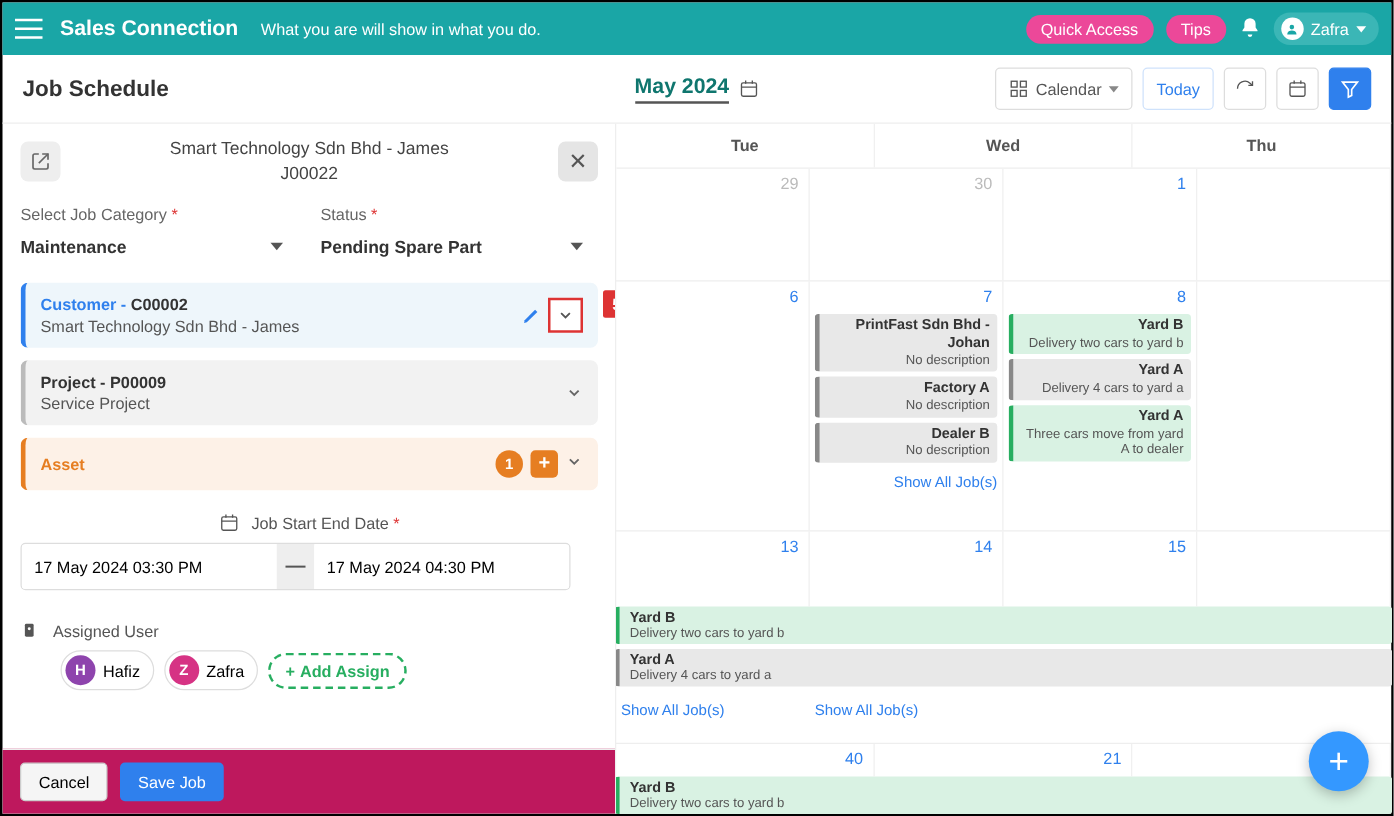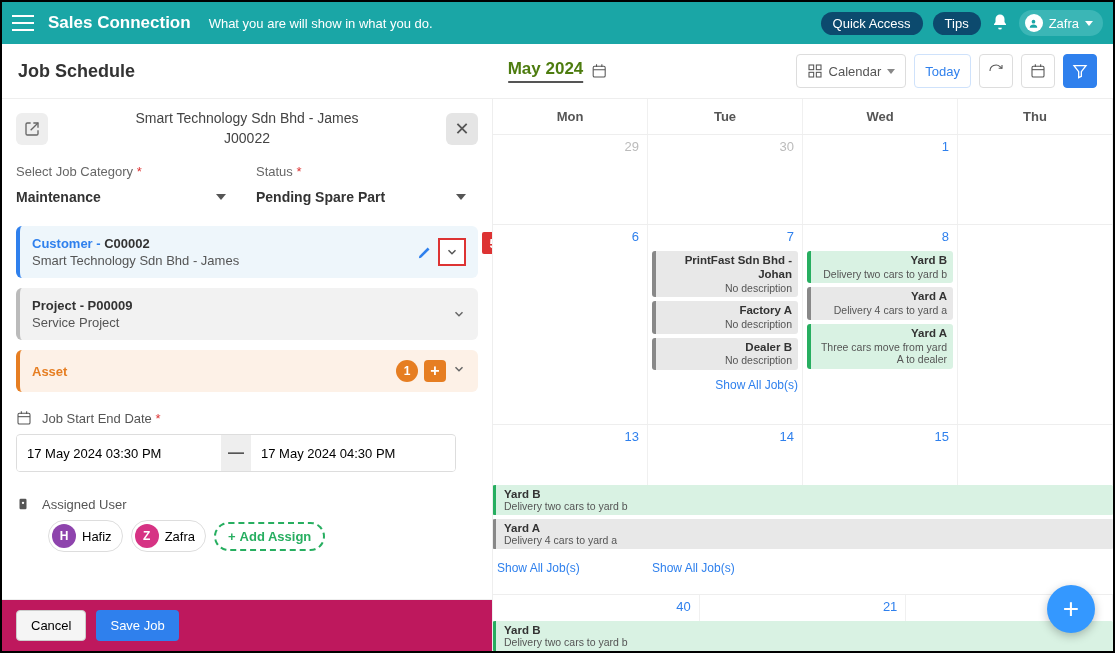--- a/index.html
+++ b/index.html
@@ -5,30 +5,30 @@
   * { box-sizing: border-box; margin: 0; padding: 0; font-family: Arial, Helvetica, sans-serif; }
   html, body { width: 1115px; height: 653px; overflow: hidden; background: #fff; }
   .outer { border: 2px solid #000; width: 1115px; height: 653px; display: flex; flex-direction: column; }
   
   .topbar { background: #1aa6a6; color: #fff; height: 42px; display: flex; align-items: center; padding: 0 10px; font-size: 14px; }
   .hamburger { width: 22px; height: 16px; display: flex; flex-direction: column; justify-content: space-between; cursor: pointer; margin-right: 14px; }
   .hamburger span { background: #fff; height: 2px; width: 100%; }
   .brand { font-weight: bold; font-size: 17px; margin-right: 18px; }
   .tagline { font-size: 13px; }
   .top-right { margin-left: auto; display: flex; align-items: center; gap: 10px; }
-  .pill { background: #0c4a6e; color: #fff; padding: 4px 12px; border-radius: 14px; font-size: 13px; }
+  .pill { background: #ec4899; color: #fff; padding: 4px 12px; border-radius: 14px; font-size: 13px; }
   .bell-svg { width: 18px; height: 18px; fill: #fff; }
   .user-chip { background: #3bb6b6; padding: 4px 10px 4px 6px; border-radius: 16px; display: flex; align-items: center; gap: 6px; font-size: 13px; }
   .user-avatar-sm { width: 18px; height: 18px; background: #fff; border-radius: 50%; display:flex;align-items:center;justify-content:center;color:#1aa6a6;font-size:11px;font-weight:bold; }
   .chev-dn { width:0;height:0;border-left:4px solid transparent;border-right:4px solid transparent;border-top:5px solid #fff; }
   
   .subhead { padding: 10px 16px; display: flex; align-items: center; border-bottom: 1px solid #eee; }
   .page-title { font-size: 18px; font-weight: bold; color: #333; }
   .month-wrap { margin-left: auto; margin-right: auto; display: flex; align-items: center; gap: 8px; position: absolute; left: 50%; transform: translateX(-50%); }
-  .month-label { font-size: 17px; font-weight: bold; color: #4d7c0f; border-bottom: 2px solid #555; padding-bottom: 2px; }
+  .month-label { font-size: 17px; font-weight: bold; color: #0f766e; border-bottom: 2px solid #555; padding-bottom: 2px; }
   .cal-icon-sm { width: 16px; height: 16px; stroke:#555; fill:none; stroke-width:1.6; }
   .actions { margin-left: auto; display: flex; gap: 8px; }
   .btn-outline { border: 1px solid #ddd; border-radius: 4px; padding: 6px 10px; display: flex; align-items: center; gap: 6px; font-size: 13px; color: #555; background:#fff; cursor:pointer; }
   .today-btn { color: #2f80ed; border-color:#cfe2fb; }
   .icon-btn { border: 1px solid #ddd; border-radius: 4px; width: 34px; height: 34px; display:flex;align-items:center;justify-content:center;cursor:pointer; }
   .filter-btn { background: #2f80ed; border-color:#2f80ed; }
   .funnel { width:16px;height:16px;stroke:#fff;fill:none;stroke-width:2; }
   .grid-ic, .refresh-ic, .cal-ic2 { width:16px;height:16px;stroke:#555;fill:none;stroke-width:1.6; }
   
   .body { flex: 1; display: flex; overflow: hidden; position: relative; }
@@ -55,21 +55,21 @@
   .c-sub { font-size:13px;color:#555;margin-top:2px; }
   .card-right { margin-left:auto;display:flex;align-items:center;gap:6px; }
   .pencil-ic{width:15px;height:15px;fill:#2f80ed;}
   .chev-box { width:28px;height:28px;border:2px solid #d33;display:flex;align-items:center;justify-content:center;background:#fff;cursor:pointer; }
   .chev-box svg{width:14px;height:14px;stroke:#555;fill:none;stroke-width:2.5;}
   .step-badge { position:absolute;right:-26px;top:6px;background:#d33;color:#fff;width:22px;height:22px;display:flex;align-items:center;justify-content:center;font-weight:bold;font-size:13px;border-radius:2px; }
   .badge-num { background:#e67e22;color:#fff;border-radius:50%;width:22px;height:22px;display:flex;align-items:center;justify-content:center;font-size:12px;font-weight:bold; }
   .plus-sq { background:#e67e22;color:#fff;border-radius:4px;width:22px;height:22px;display:flex;align-items:center;justify-content:center;font-size:16px;font-weight:bold;cursor:pointer; }
   .chev-gray svg{width:14px;height:14px;stroke:#666;fill:none;stroke-width:2.5;}
   .date-section { margin-top:18px; }
-  .date-head { display:flex;align-items:center;gap:10px;font-size:13px;color:#555;margin-bottom:8px; }
+  .date-head { display:flex;align-items:center;gap:10px;font-size:13px;color:#555;margin-bottom:8px;justify-content:center; }
   .date-head svg{width:16px;height:16px;stroke:#555;fill:none;stroke-width:1.6;}
   .date-inputs { display:flex;align-items:center;border:1px solid #ddd;border-radius:4px;overflow:hidden;width:440px; }
   .date-in { flex:1;padding:10px;font-size:13px;border:none;outline:none; }
   .dash-sep { width:30px;text-align:center;background:#eee;padding:9px 0;font-weight:bold;color:#555; }
   .assigned { margin-top:24px; }
   .asg-head { display:flex;align-items:center;gap:12px;font-size:13px;color:#555;margin-bottom:8px; }
   .asg-head svg{width:14px;height:16px;fill:#555;}
   .chips { display:flex;gap:8px;align-items:center;padding-left:32px; }
   .u-chip { display:flex;align-items:center;gap:6px;border:1px solid #ddd;border-radius:16px;padding:3px 10px 3px 3px;font-size:13px; }
   .u-av { width:24px;height:24px;border-radius:50%;display:flex;align-items:center;justify-content:center;color:#fff;font-weight:bold;font-size:12px; }
@@ -302,21 +302,20 @@
         <div class="spacer-bottom"></div>
       </div>
       <div class="footer-btns">
         <button class="btn-cancel">Cancel</button>
         <button class="btn-save">Save Job</button>
       </div>
     </div>
 
     <div class="right">
       <div class="cal-head-row">
-        <div class="cal-head-cell">Mon</div>
         <div class="cal-head-cell">Tue</div>
         <div class="cal-head-cell">Wed</div>
         <div class="cal-head-cell">Thu</div>
       </div>
       <div class="cal-body">
 
         <div class="cal-row">
           <div class="cal-cell">
               <span class="daynum dim">29</span>
             </div>

